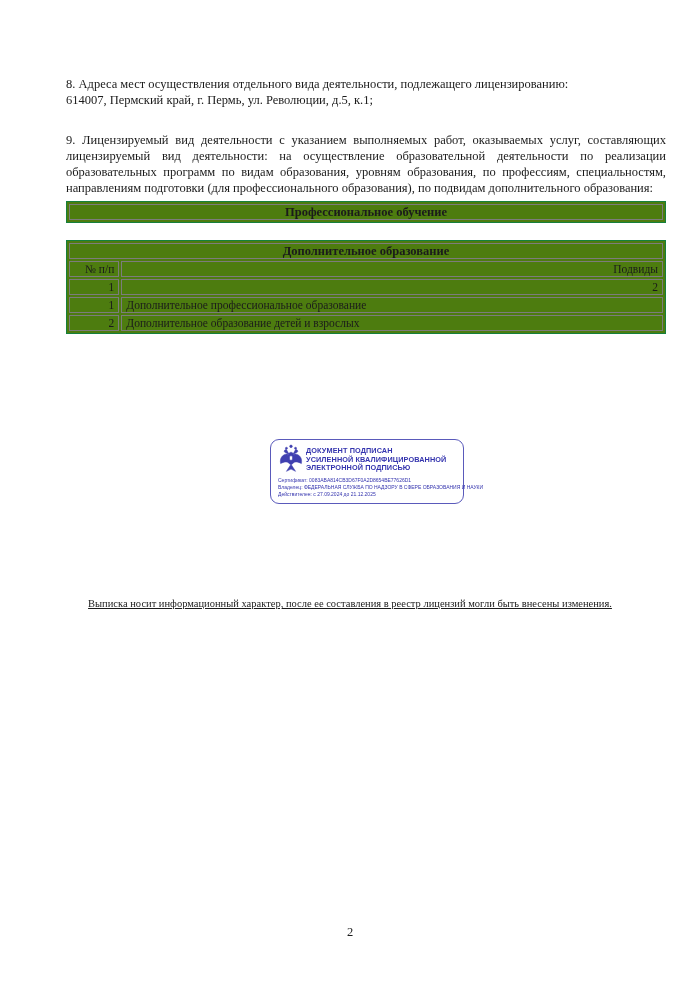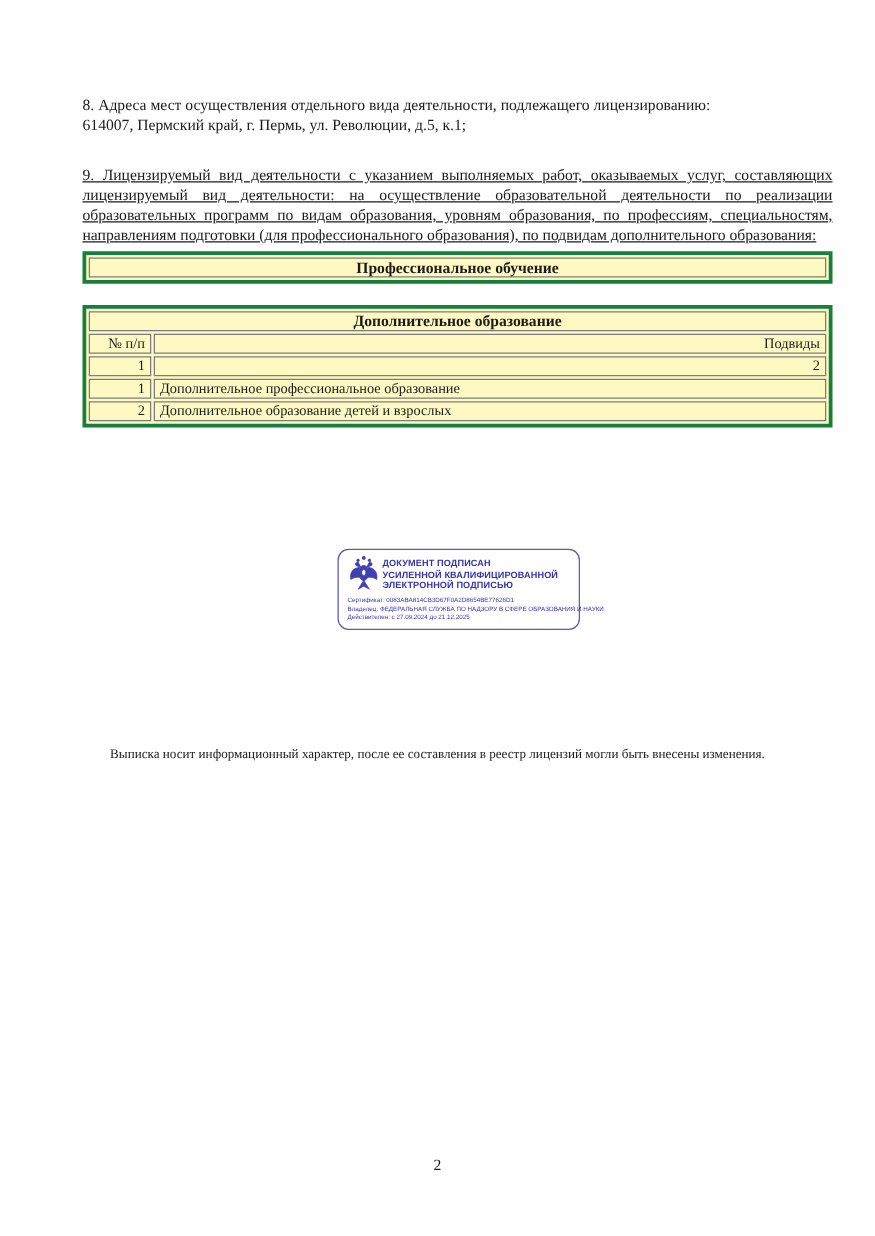--- a/index.html
+++ b/index.html
@@ -9,30 +9,30 @@
     background:#ffffff;
     font-family:"Liberation Serif","DejaVu Serif",serif;
     color:#1b1b1b;
     overflow:hidden;
   }
   .content {
     position:absolute; left:66px; top:76px; width:600px;
     font-size:12.5px; line-height:16px;
   }
   .para { margin:0; }
-  .justify { text-align:justify;text-decoration:underline; }
+  .justify { text-align:justify; }
   .item9 { margin-top:24px; }
   .item10 { margin-top:27px; }
 
   table.doc-table {
     width:100%;
     border-collapse:separate;
     border-spacing:2px;
-    border:3px solid #15803d;
-    background:#fef9c3;
+    border:1px solid #15803d;
+    background:#4d7c0f;
   }
   table.t1 { margin-top:5px; }
   table.t2 { margin-top:17px; }
   .doc-table td {
     border:1px solid #7c7c7c;
     padding:0 4px;
     font-size:11.5px;
     line-height:14px;
     height:14px;
     vertical-align:middle;
@@ -70,21 +70,21 @@
     width:360px;
     transform:scale(0.5);
     transform-origin:0 0;
     font-size:10px;
     line-height:14px;
     white-space:nowrap;
   }
   .footer-note {
     position:absolute; left:0; top:597px; width:700px;
     text-align:center;
-    font-size:10.5px; line-height:13px;
+    font-size:10.5px; line-height:13px;text-decoration:underline;
   }
   .page-number {
     position:absolute; left:0; top:925px; width:700px;
     text-align:center;
     font-size:12.5px;
   }
 </style>
 </head>
 <body>
 

